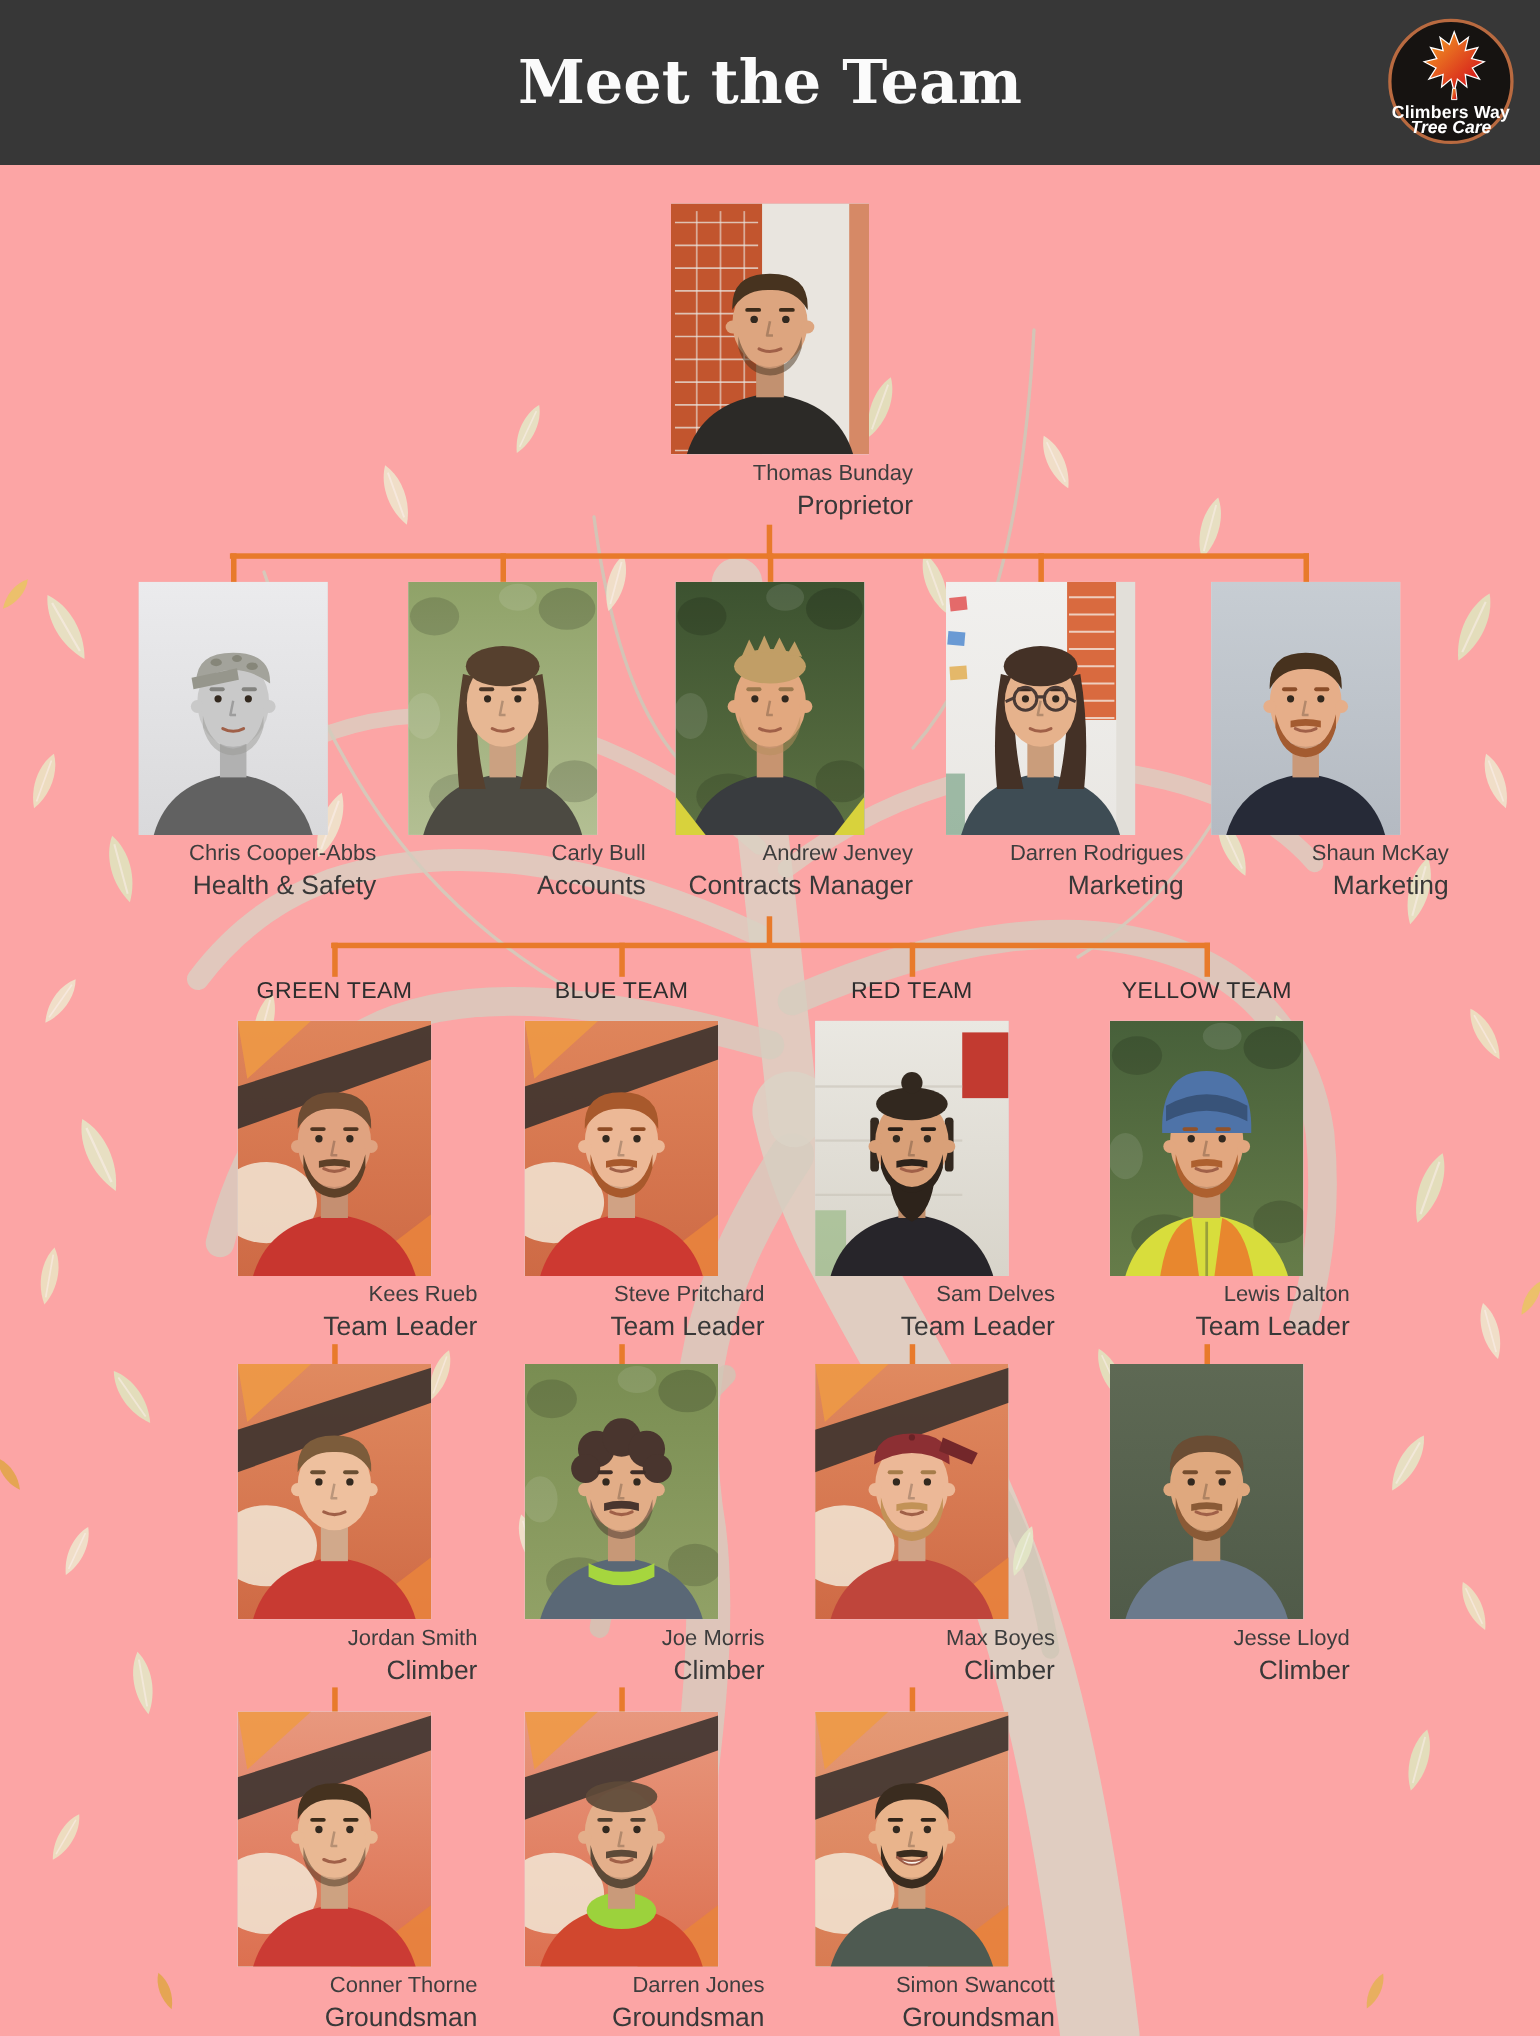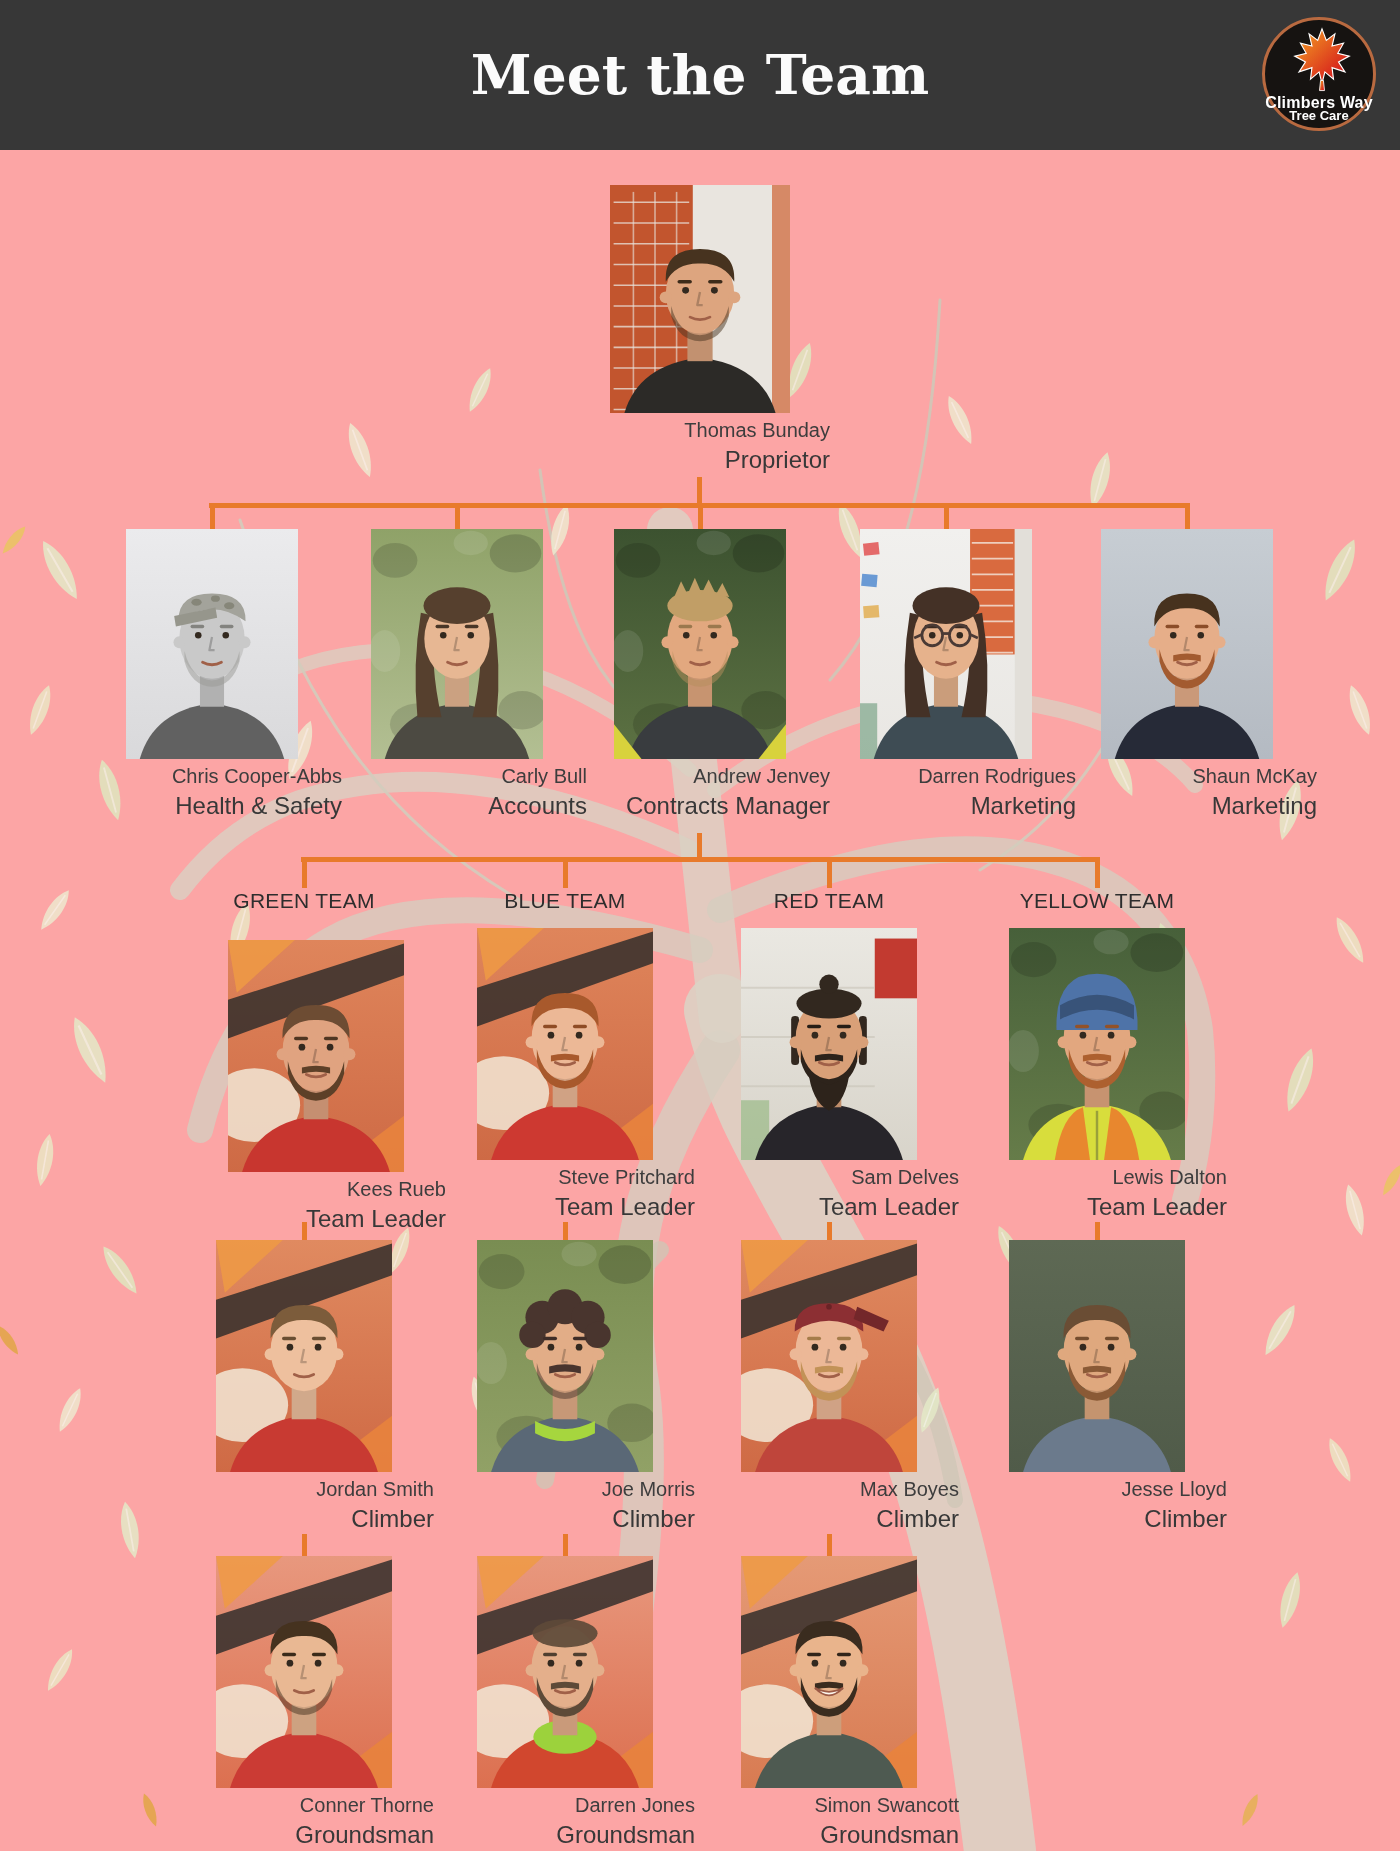--- a/index.html
+++ b/index.html
@@ -7,21 +7,21 @@
           font-family:"Liberation Sans",sans-serif;color:#3d3d3d;}
   .header{position:absolute;top:0;left:0;width:1400px;height:150px;background:#373737;z-index:5;}
   .title{position:absolute;top:0;left:0;width:1400px;height:150px;line-height:150px;text-align:center;
          font-family:"DejaVu Serif",serif;font-weight:700;font-size:55px;color:#fbfbfb;margin:0;}
   .logo{position:absolute;top:17px;left:1262px;width:114px;height:114px;border-radius:50%;
         background:#161311;border:3px solid #b96a40;box-sizing:border-box;z-index:6;}
   .logo svg{position:absolute;top:6px;left:21px;}
   .logo-t1{position:absolute;top:74px;left:0;width:108px;text-align:center;color:#fff;
            font-weight:700;font-size:16px;letter-spacing:.2px;}
   .logo-t2{position:absolute;top:88px;left:0;width:108px;text-align:center;color:#fff;
-           font-weight:700;font-size:13px;}
+           font-weight:700;font-size:16px;font-style:italic;}
   .tree{position:absolute;left:0;top:150px;width:1400px;height:1701px;z-index:0;}
   .conn{position:absolute;z-index:2;}
   .card{position:absolute;z-index:3;text-align:right;}
   .photo{position:relative;margin:0 auto;overflow:hidden;background:#ddd;}
   .photo svg{display:block;width:100%;height:100%;}
   .p-name{font-size:20px;line-height:27px;color:#3d3d3d;margin-top:4px;}
   .p-role{font-size:24px;line-height:31px;color:#383838;}
   .team-h{position:absolute;z-index:3;text-align:center;font-size:21px;font-weight:400;
           color:#2d2d2d;letter-spacing:.3px;}
 </style>
@@ -479,21 +479,21 @@
       <div class="conn" style="left: 697px; top: 833px; width: 5px; height: 26px; background: rgb(232, 122, 43);"></div>
       <div class="conn" style="left: 301px; top: 857px; width: 799px; height: 5px; background: rgb(232, 122, 43);"></div>
       <div class="conn" style="left: 301.5px; top: 857px; width: 5px; height: 31px; background: rgb(232, 122, 43);"></div>
       <div class="conn" style="left: 562.5px; top: 857px; width: 5px; height: 31px; background: rgb(232, 122, 43);"></div>
       <div class="conn" style="left: 826.5px; top: 857px; width: 5px; height: 31px; background: rgb(232, 122, 43);"></div>
       <div class="conn" style="left: 1094.5px; top: 857px; width: 5px; height: 31px; background: rgb(232, 122, 43);"></div>
       <div class="team-h" style="left: 194px; top: 889px; width: 220px;">GREEN TEAM</div>
       <div class="team-h" style="left: 455px; top: 889px; width: 220px;">BLUE TEAM</div>
       <div class="team-h" style="left: 719px; top: 889px; width: 220px;">RED TEAM</div>
       <div class="team-h" style="left: 987px; top: 889px; width: 220px;">YELLOW TEAM</div>
-      <div class="card" style="left: 186px; top: 928px; width: 260px; margin-top: 12px;">
+      <div class="card" style="left: 174px; top: 928px; width: 260px;">
         <div class="photo" style="width: 176px; height: 232px;">
           <svg viewBox="0 0 100 132" preserveAspectRatio="none">
             <defs>
               <linearGradient id="g6" x1="0" y1="0" x2="0" y2="1">
                 <stop offset="0" stop-color="#df855b"></stop>
                 <stop offset="1" stop-color="#ce6a45"></stop>
               </linearGradient>
             </defs>
             <rect width="100" height="132" fill="url(#g6)"></rect>
             <polygon points="0,34 100,2 100,20 0,56" fill="#332e2b" opacity=".85"></polygon>

